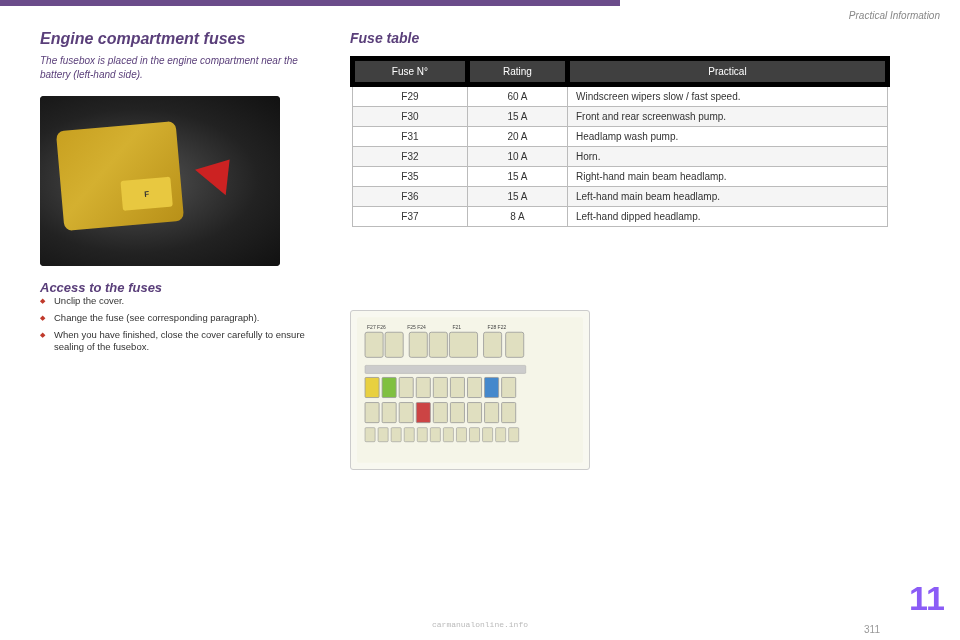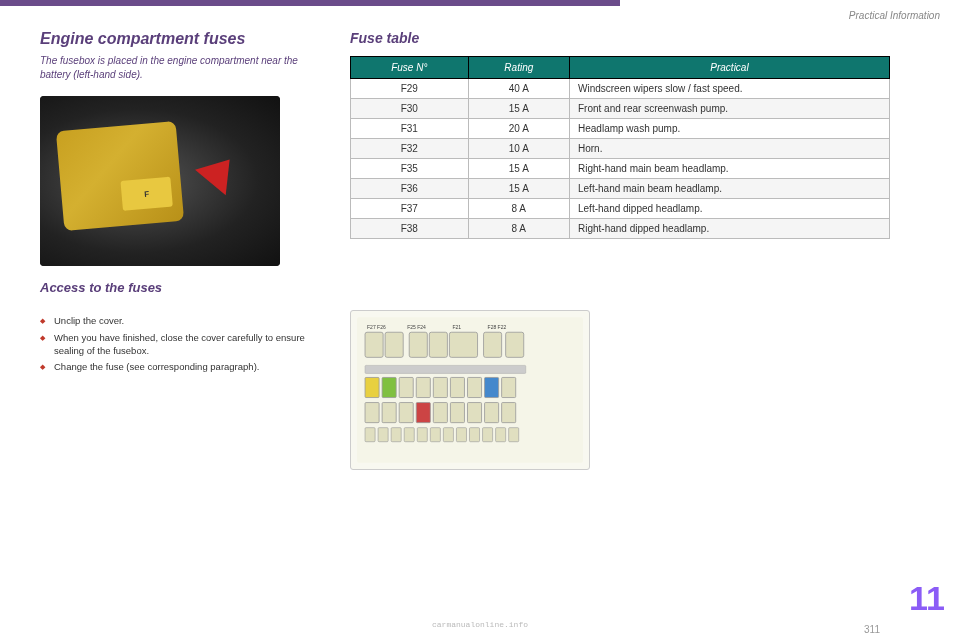--- a/index.html
+++ b/index.html
@@ -114,21 +114,21 @@
       border-bottom: 30px solid #cc2222;
       transform: rotate(40deg);
     }
 
     
     .access-title {
       font-size: 13px;
       font-weight: bold;
       color: #5a3f7a;
       font-style: italic;
-      margin-bottom: 20px;
+      margin-bottom: 0;
     }
 
     .access-list {
       list-style: none;
       padding: 0;
     }
 
     .access-list li {
       font-size: 9.5px;
       color: #333;
@@ -164,27 +164,26 @@
     }
 
     
     .fuse-table {
       width: 540px;
       border-collapse: collapse;
       font-size: 10px;
     }
 
     .fuse-table th {
-      background: #0f766e;
+      background: #404040;
       color: #fff;
       padding: 5px 8px;
       text-align: center;
       font-weight: normal;
-      border: 1px solid #000000;
-      font-style: italic;
+      border: 5px solid #000000;
     }
 
     .fuse-table th.functions-col {
       text-align: center;
       width: 320px;
     }
 
     .fuse-table td {
       border: 1px solid #bbb;
       padding: 4px 8px;
@@ -278,40 +277,40 @@
       <div class="fuse-box-cover">
         <div class="fuse-box-label">F</div>
       </div>
       <div class="arrow-indicator"></div>
     </div>
   </div>
 
   <h3 class="access-title">Access to the fuses</h3>
   <ul class="access-list">
     <li>Unclip the cover.</li>
+    <li>Change the fuse (see corresponding paragraph).</li>
     <li>When you have finished, close the cover carefully to ensure sealing of the fusebox.</li>
-    <li>Change the fuse (see corresponding paragraph).</li>
   </ul>
 </div>
 
 <div class="right-col">
   <h3 class="fuse-table-title">Fuse table</h3>
 
   <table class="fuse-table">
     <thead>
       <tr>
         <th>Fuse N°</th>
         <th>Rating</th>
         <th class="functions-col">Practical</th>
       </tr>
     </thead>
     <tbody id="fuse-tbody">
     <tr>
           <td>F29</td>
-          <td>40 A</td>
+          <td>60 A</td>
           <td class="function-text">Windscreen wipers slow / fast speed.</td>
         </tr>
         <tr>
           <td>F30</td>
           <td>15 A</td>
           <td class="function-text">Front and rear screenwash pump.</td>
         </tr>
         <tr>
           <td>F31</td>
           <td>20 A</td>
@@ -329,25 +328,20 @@
         </tr>
         <tr>
           <td>F36</td>
           <td>15 A</td>
           <td class="function-text">Left-hand main beam headlamp.</td>
         </tr>
         <tr>
           <td>F37</td>
           <td>8 A</td>
           <td class="function-text">Left-hand dipped headlamp.</td>
-        </tr>
-        <tr>
-          <td>F38</td>
-          <td>8 A</td>
-          <td class="function-text">Right-hand dipped headlamp.</td>
         </tr>
       </tbody>
   </table>
 
   <div class="diagram-area" style="position:absolute; top: 280px; left: 0px;">
     <div class="diagram-inner">
       <svg width="225" height="145" viewBox="0 0 225 145" class="fuse-diagram">
 
         <rect width="225" height="145" fill="#f5f5e8" rx="2"></rect>
 

